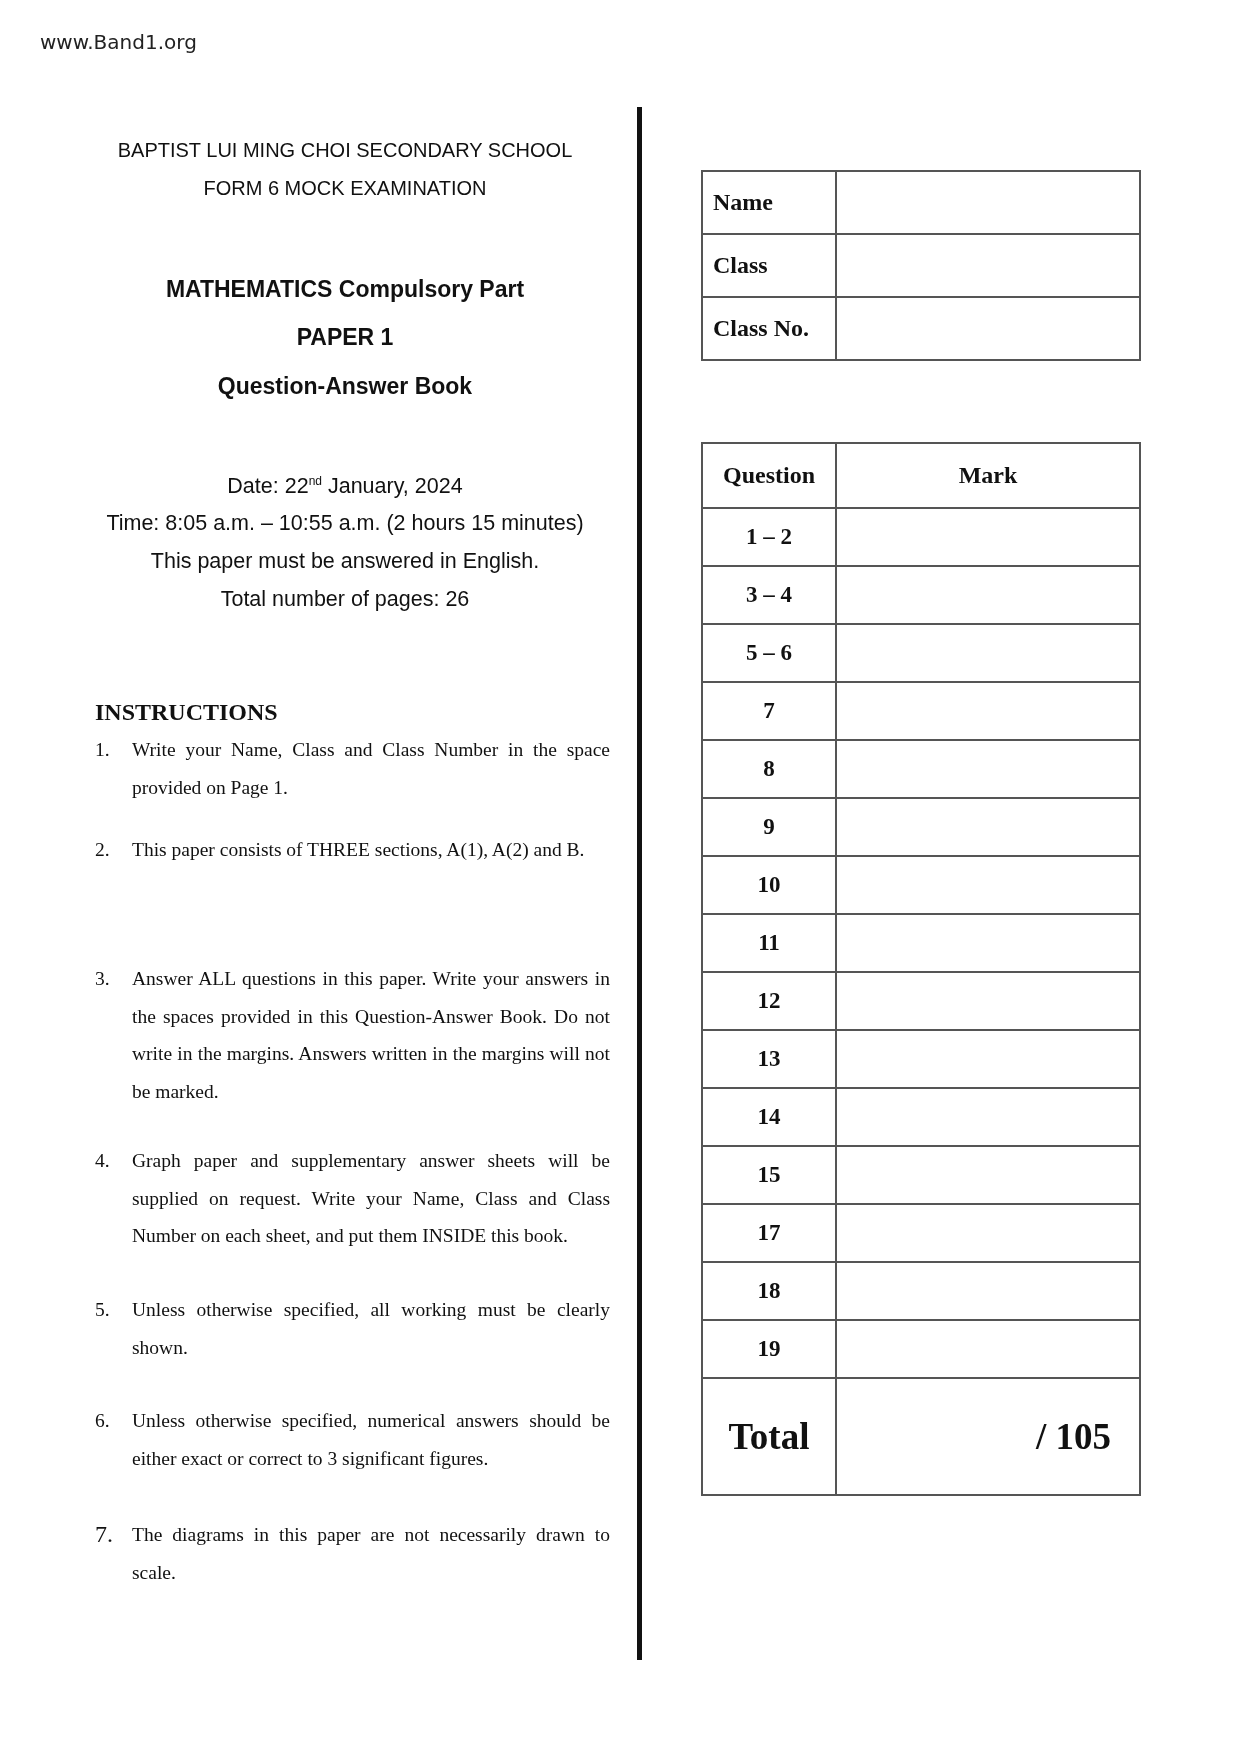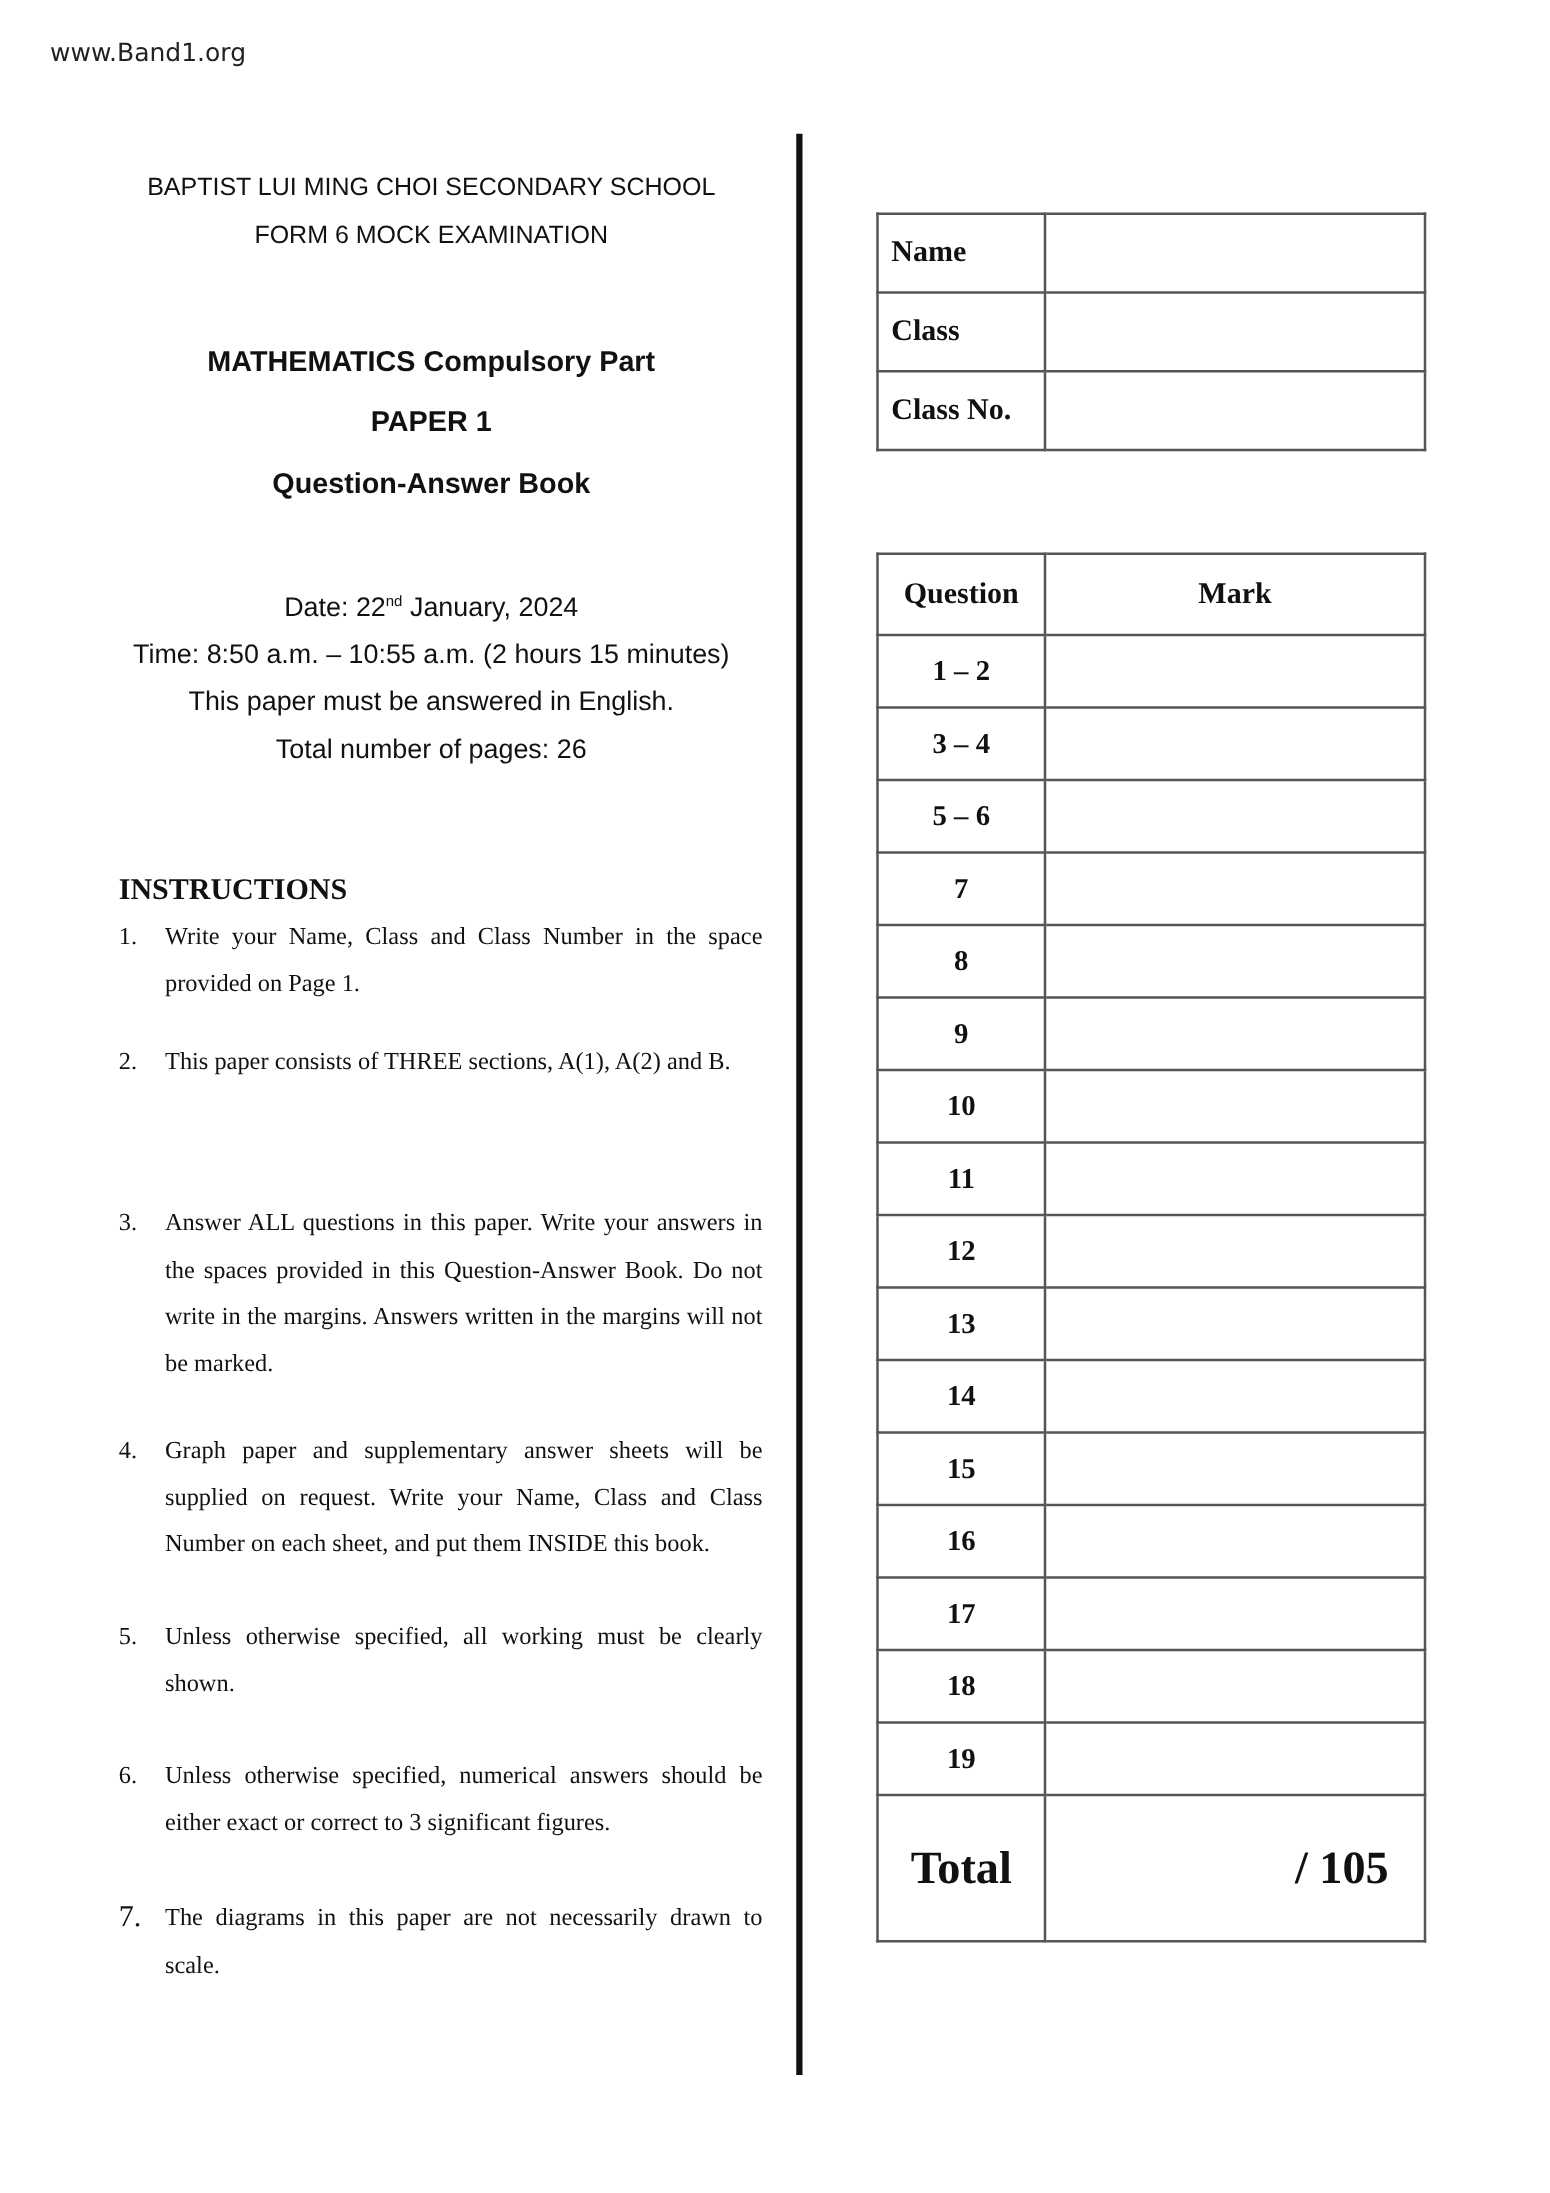--- a/index.html
+++ b/index.html
@@ -41,21 +41,21 @@
 <div class="watermark">www.Band1.org</div>
 
 <div class="left">
   <div class="c sans school">BAPTIST LUI MING CHOI SECONDARY SCHOOL</div>
   <div class="c sans exam">FORM 6 MOCK EXAMINATION</div>
   <div class="c sans subject">MATHEMATICS Compulsory Part</div>
   <div class="c sans paper">PAPER 1</div>
   <div class="c sans book">Question-Answer Book</div>
 
   <div class="c sans info date"><span>Date: 22</span><sup>nd</sup><span> January, 2024</span></div>
-  <div class="c sans info time">Time: 8:50 a.m. – 10:55 a.m. (2 hours 15 minutes)</div>
+  <div class="c sans info time">Time: 8:05 a.m. – 10:55 a.m. (2 hours 15 minutes)</div>
   <div class="c sans info lang">This paper must be answered in English.</div>
   <div class="c sans info pages">Total number of pages: 26</div>
 
   <div class="serif ins-title">INSTRUCTIONS</div>
   <div id="ins-list">
       <div class="serif ins" style="top: 731px;">
         <span class="num">1.</span>
         <div class="txt">Write your Name, Class and Class Number in the space provided on Page 1.</div>
       </div>
       <div class="serif ins" style="top: 831px;">
@@ -152,24 +152,20 @@
       </tr>
       <tr>
         <td class="q">14</td>
         <td></td>
       </tr>
       <tr>
         <td class="q">15</td>
         <td></td>
       </tr>
       <tr>
-        <td class="q">16</td>
-        <td></td>
-      </tr>
-      <tr>
         <td class="q">17</td>
         <td></td>
       </tr>
       <tr>
         <td class="q">18</td>
         <td></td>
       </tr>
       <tr>
         <td class="q">19</td>
         <td></td>

